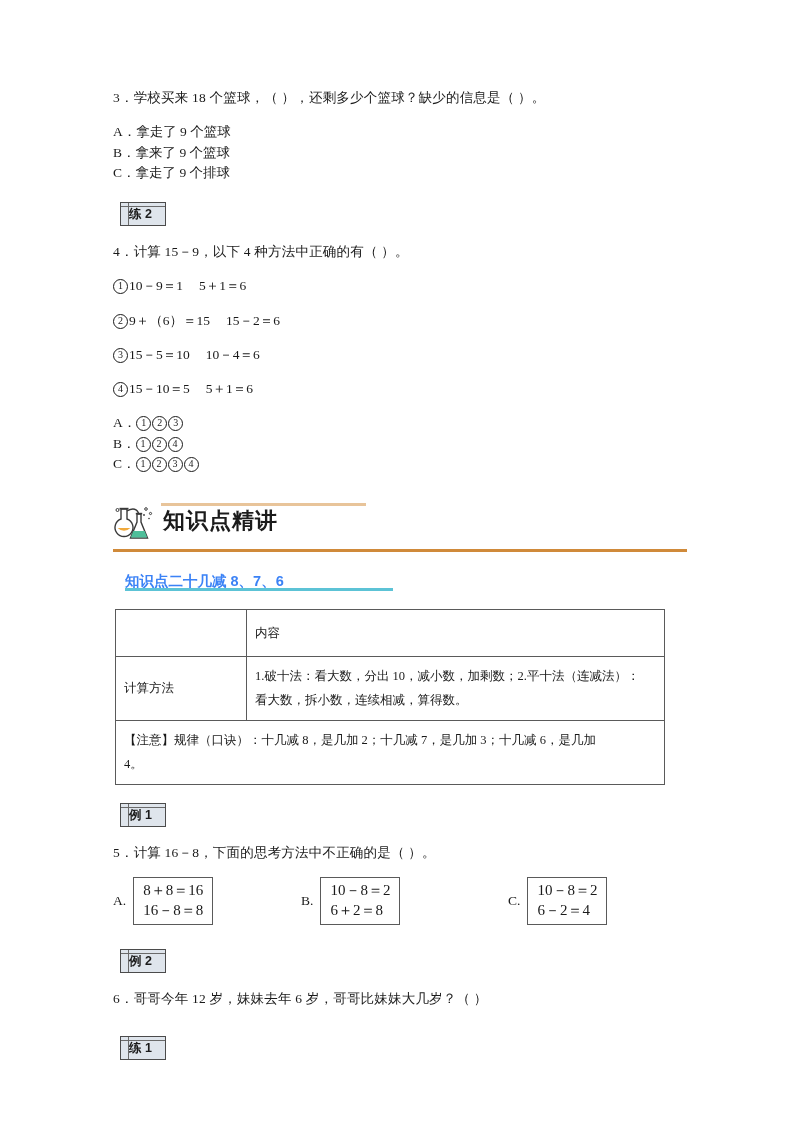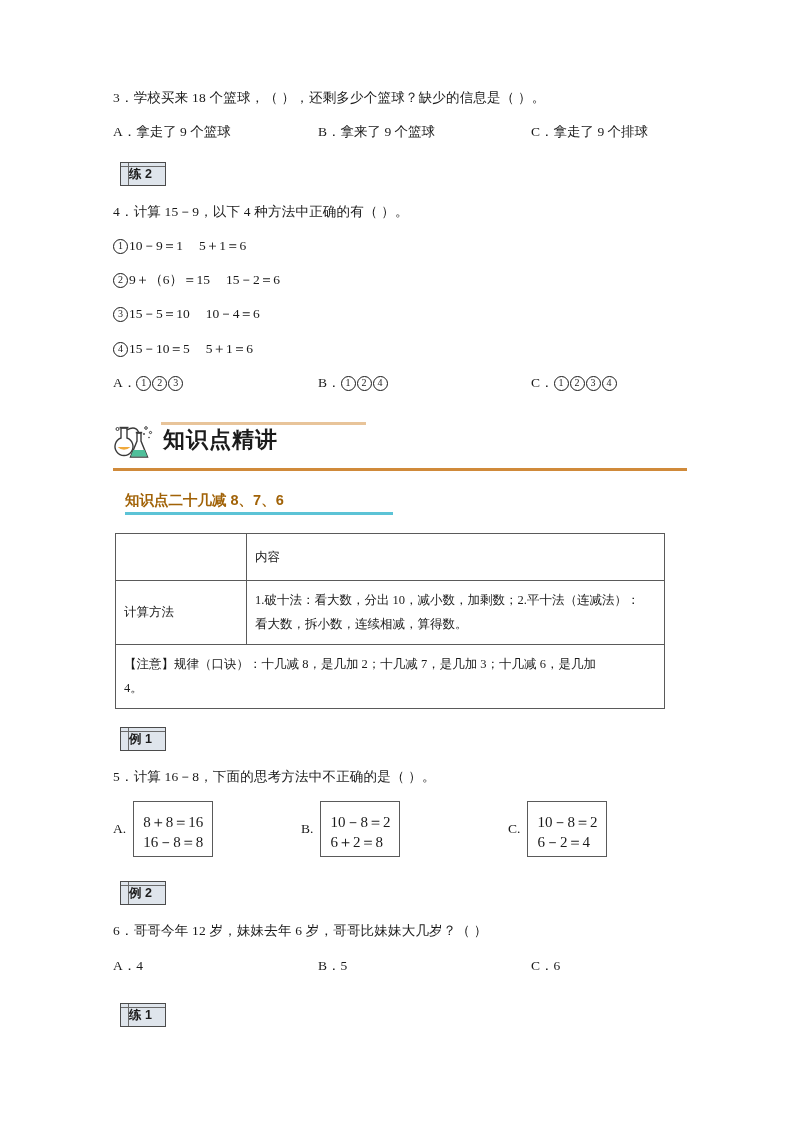--- a/index.html
+++ b/index.html
@@ -36,20 +36,21 @@
     margin: 0 0 14px 0;
     white-space: nowrap;
   }
 
   .optrow {
     display: flex;
     font-size: 13.5px;
     line-height: 1.5;
     margin: 0 0 15px 0;
     white-space: nowrap;
+    flex-direction: column;
   }
   .optrow .opt { }
   .optrow .opt.a { width: 205px; }
   .optrow .opt.b { width: 213px; }
   .optrow .opt.c { }
 
   .numrow {
     font-size: 13.5px;
     line-height: 1.5;
     margin: 0 0 14px 0;
@@ -132,25 +133,24 @@
     left: 0px; right: -4px; bottom: 4px;
     height: 3px;
     background: #d08a3a;
   }
 
   
   .kp-title {
     position: relative;
     margin: 16px 0 18px 12px;
     width: 268px;
-    padding-bottom: 5px;
     font-size: 14.5px;
     font-family: "Liberation Sans", sans-serif;
     font-weight: bold;
-    color: #a16207;
+    color: #3b82f6;
     white-space: nowrap;
   }
   .kp-title::after {
     content: "";
     position: absolute;
     left: 0; right: 0; bottom: 0;
     height: 3px;
     background: #5cc3d6;
   }
 
@@ -181,21 +181,21 @@
     display: flex;
     align-items: center;
     margin: 4px 0 10px 0;
   }
   .boxrow .letter {
     font-size: 13.5px;
     margin-right: 7px;
   }
   .formula-box {
     border: 1.4px solid #5a5a5a;
-    padding: 11px 9px 4px 9px;
+    padding: 3px 9px 4px 9px;
     font-size: 15px;
     line-height: 1.32;
     white-space: nowrap;
     text-align: left;
   }
   .boxrow .slotA { width: 188px; display: flex; align-items: center; }
   .boxrow .slotB { width: 207px; display: flex; align-items: center; }
   .boxrow .slotC { display: flex; align-items: center; }
 
   
@@ -346,25 +346,20 @@
       </span>
     </div>
 
     
     <div class="badge" style="margin-top:14px;">
       <span class="lbl">例 2</span>
     </div>
 
     
     <p class="qline">6．哥哥今年 12 岁，妹妹去年 6 岁，哥哥比妹妹大几岁？（    ）</p>
-    <div class="optrow">
-      <span class="opt a">A．4</span>
-      <span class="opt b">B．5</span>
-      <span class="opt c">C．6</span>
-    </div>
 
     
     <div class="badge" style="margin-top:12px;">
       <span class="lbl">练 1</span>
     </div>
 
     
 
   </div>
 

